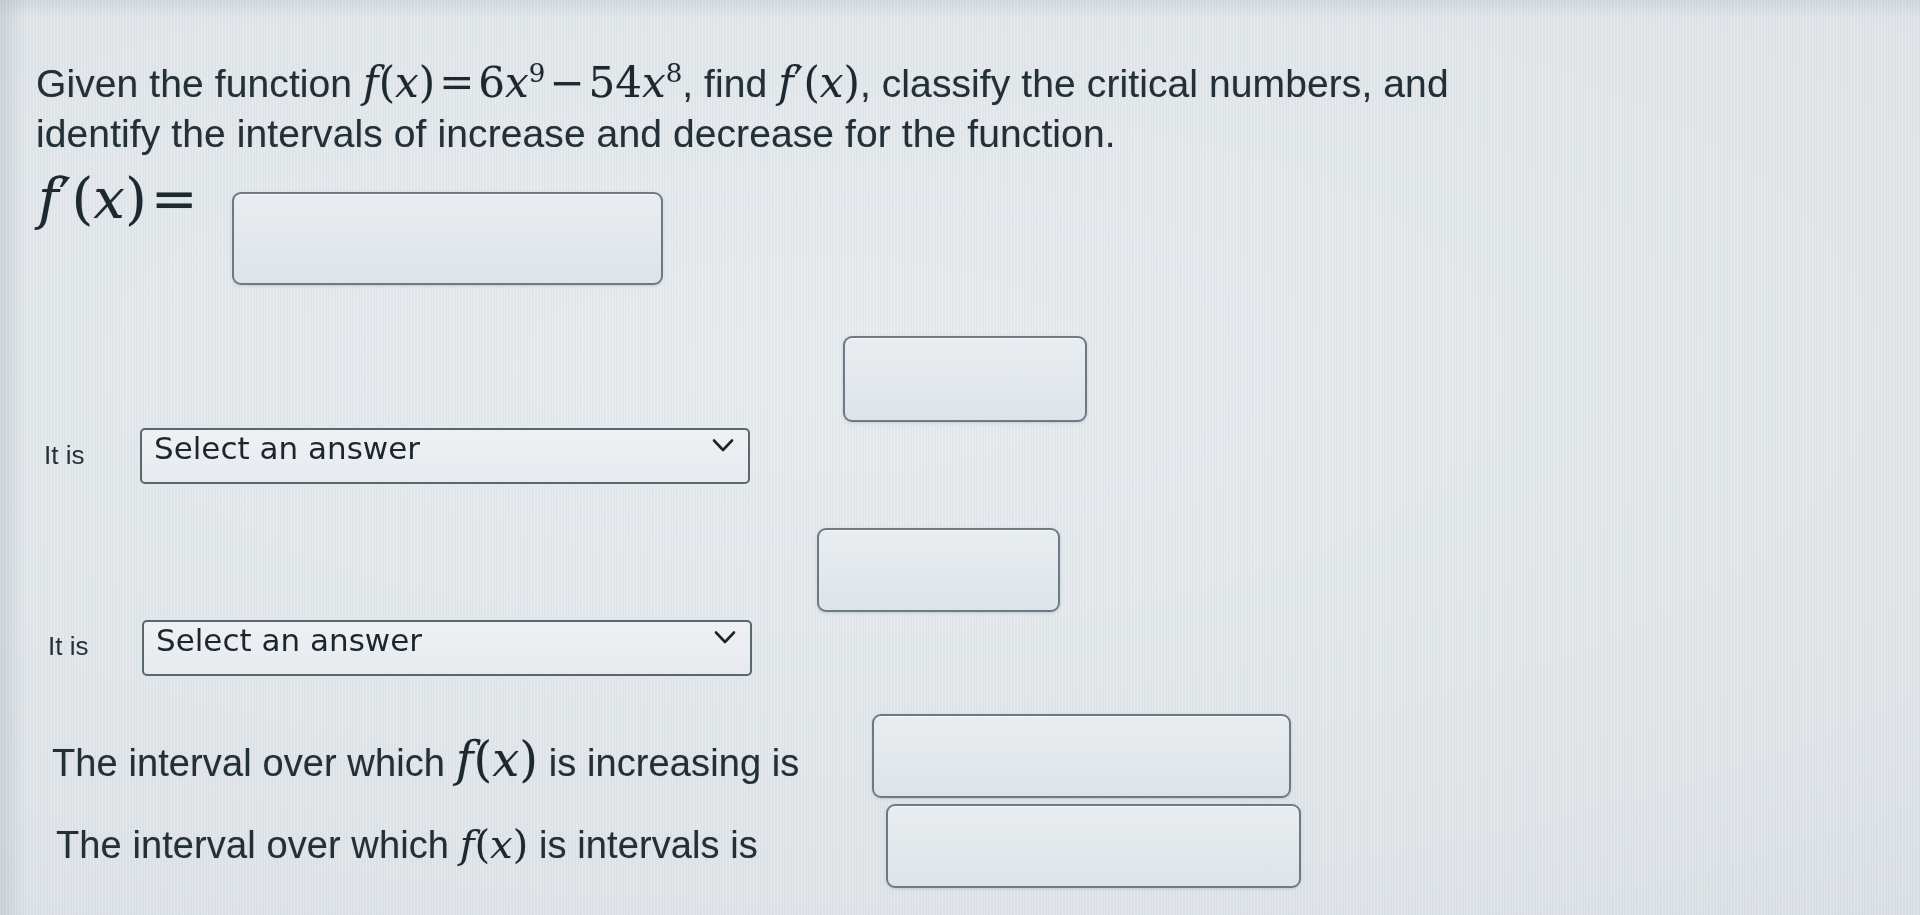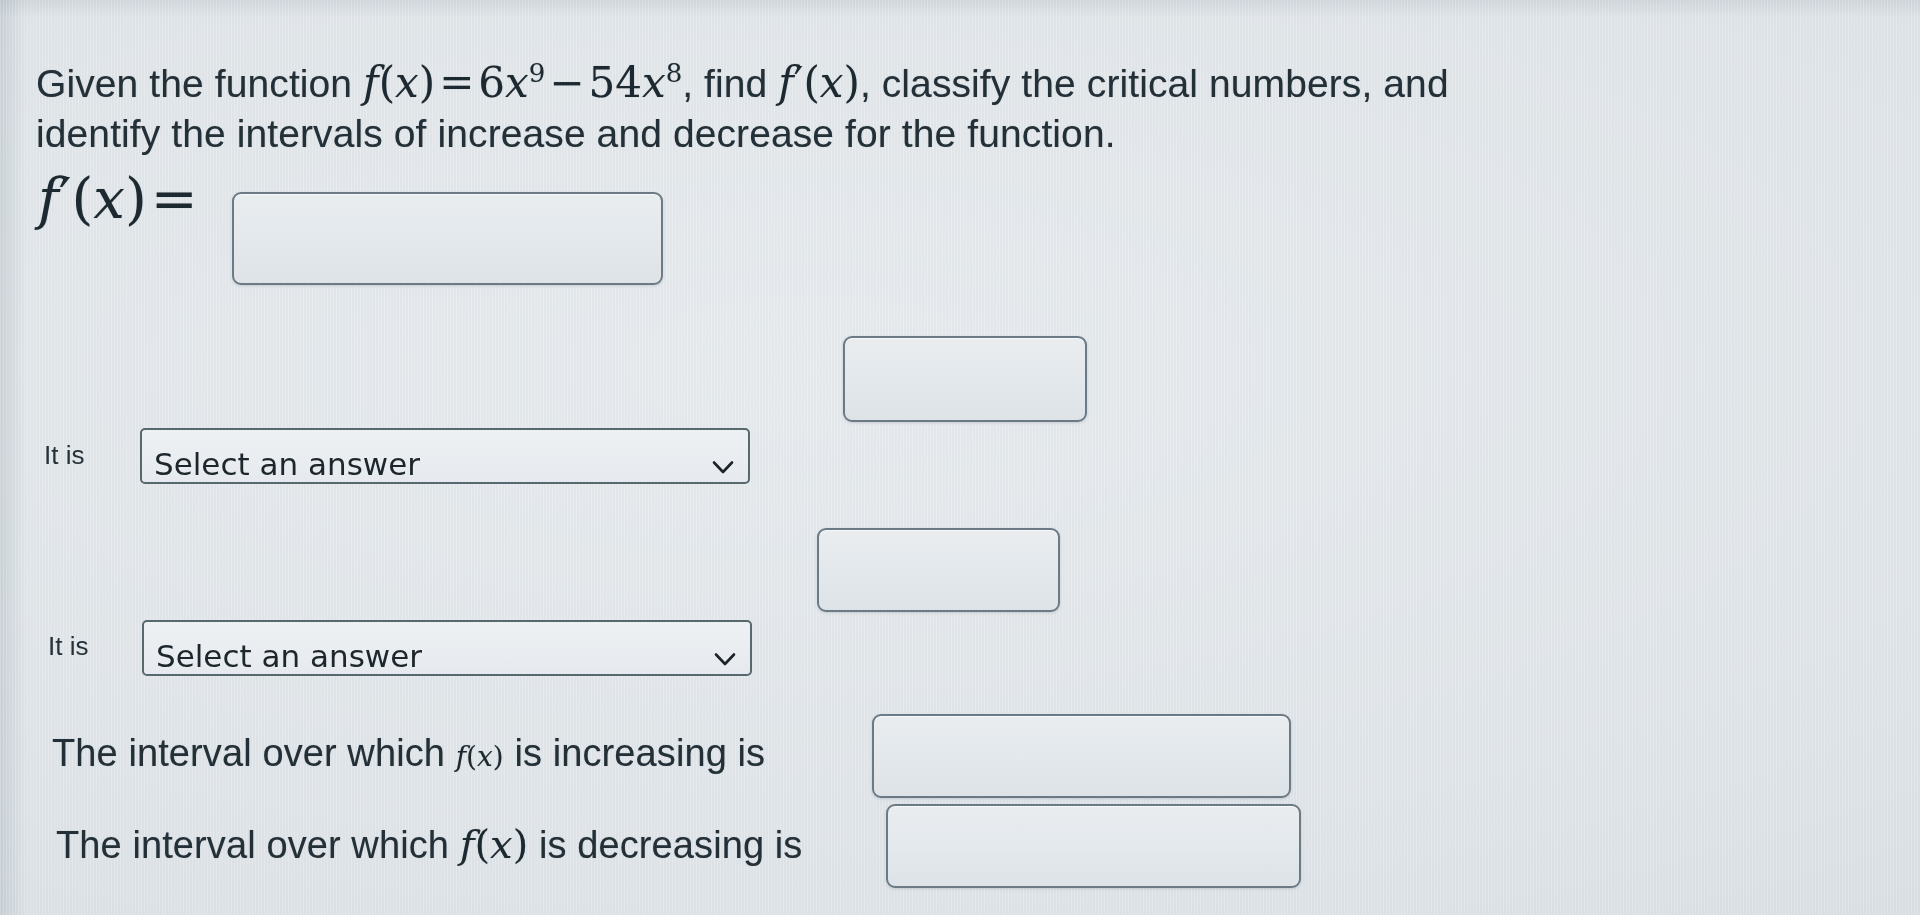--- a/index.html
+++ b/index.html
@@ -96,21 +96,21 @@
                 0 1px 3px rgba(90,105,118,0.22);
   }
 
   
   .sel {
     position: absolute;
     background: linear-gradient(180deg, #eef1f4 0%, #e6eaee 100%);
     border: 2px solid #59686f;
     border-radius: 5px;
     display: flex;
-    align-items: flex-end;
+    align-items: flex-start;
     padding: 0 10px 0 12px;
   }
   .sel .selval {
     font-family: "DejaVu Sans", sans-serif;
     font-size: 31px;
     color: #1c262c;
     flex: 1;
     white-space: nowrap;
   }
   .sel .chev {
@@ -164,21 +164,21 @@
 
   <div class="sel" style="left:142px; top:620px; width:610px; height:56px;">
     <span class="selval">Select an answer</span>
     <span class="chev">
       <svg width="28" height="28" viewBox="0 0 28 28" aria-hidden="true">
         <path d="M5 9.5 L14 19 L23 9.5" fill="none" stroke="#1b2429" stroke-width="2.6" stroke-linecap="round" stroke-linejoin="round"></path>
       </svg>
     </span>
   </div>
 
-  <div class="txt" style="left:52px; top:730px; font-size:38px;"><span>The interval over which </span><span class="mth" style="font-size:28px;"><span>f</span><span class="paren">(</span><span>x</span><span class="paren">)</span></span><span> is increasing is</span></div>
+  <div class="txt" style="left:52px; top:730px; font-size:38px;"><span>The interval over which </span><span class="mth" style="font-size:48px;"><span>f</span><span class="paren">(</span><span>x</span><span class="paren">)</span></span><span> is increasing is</span></div>
 
   <input class="ibox" type="text" style="left: 872px; top: 714px; width: 419px; height: 84px; font-size: 34px; color: rgb(29, 41, 48); padding: 0px 16px; font-family: &quot;DejaVu Serif&quot;, serif;" placeholder="">
 
-  <div class="txt" style="left:56px; top:820px; font-size:38px;"><span>The interval over which </span><span class="mth" style="font-size:40px;"><span>f</span><span class="paren">(</span><span>x</span><span class="paren">)</span></span><span> is decreasing is</span></div>
+  <div class="txt" style="left:56px; top:820px; font-size:38px;"><span>The interval over which </span><span class="mth" style="font-size:40px;"><span>f</span><span class="paren">(</span><span>x</span><span class="paren">)</span></span><span> is intervals is</span></div>
 
   <input class="ibox" type="text" style="left: 886px; top: 804px; width: 415px; height: 84px; font-size: 34px; color: rgb(29, 41, 48); padding: 0px 16px; font-family: &quot;DejaVu Serif&quot;, serif;" placeholder="">
 
 </div>
 
 </body></html>

